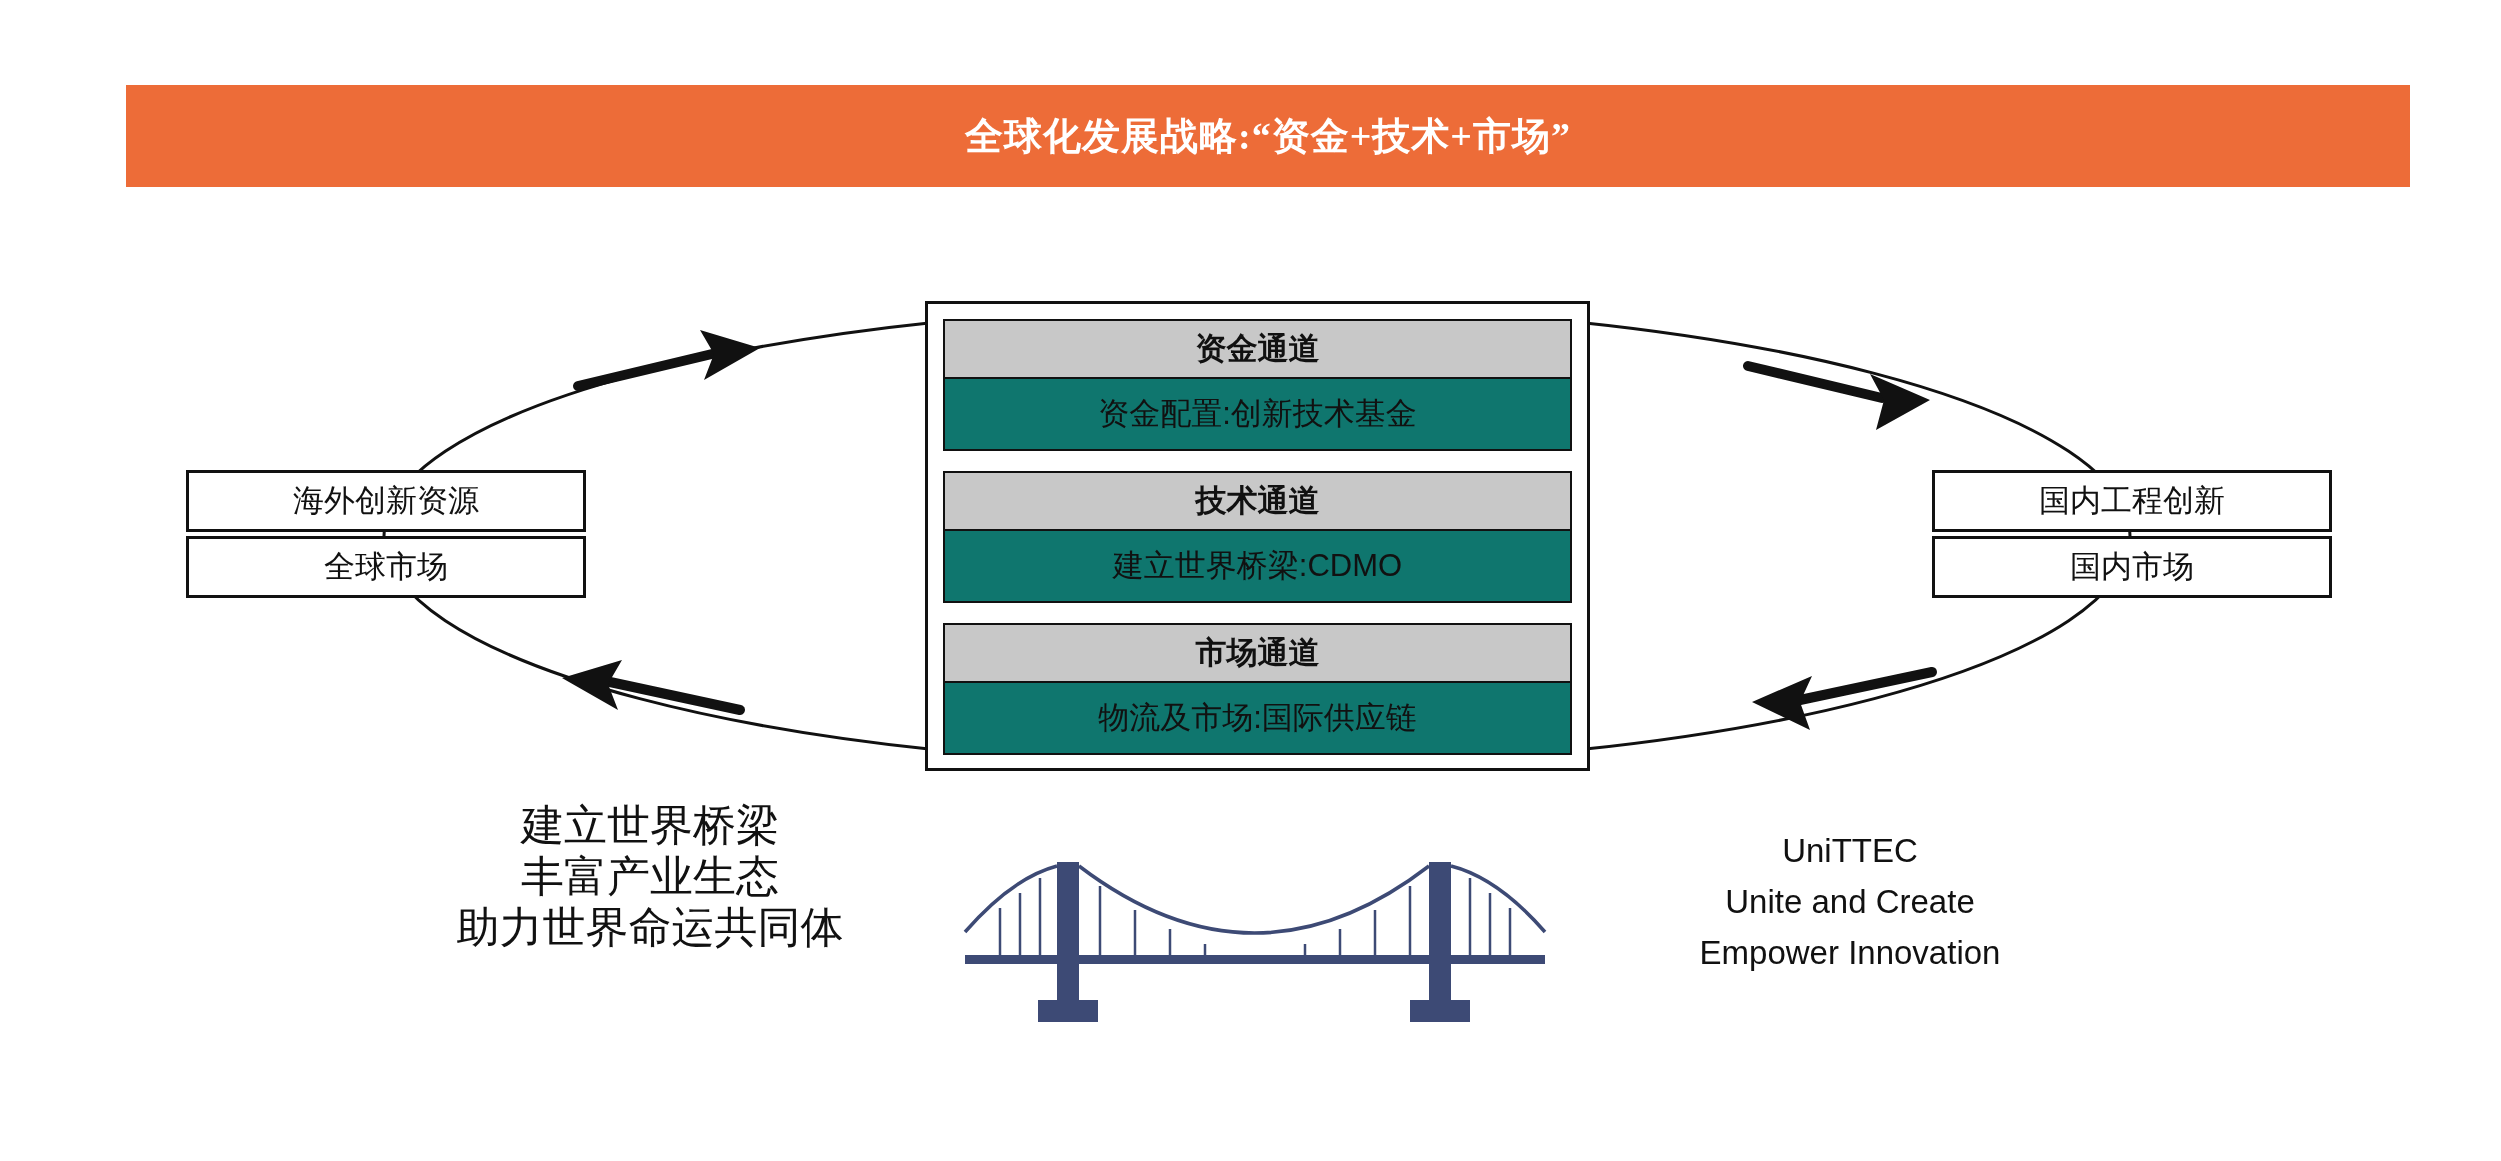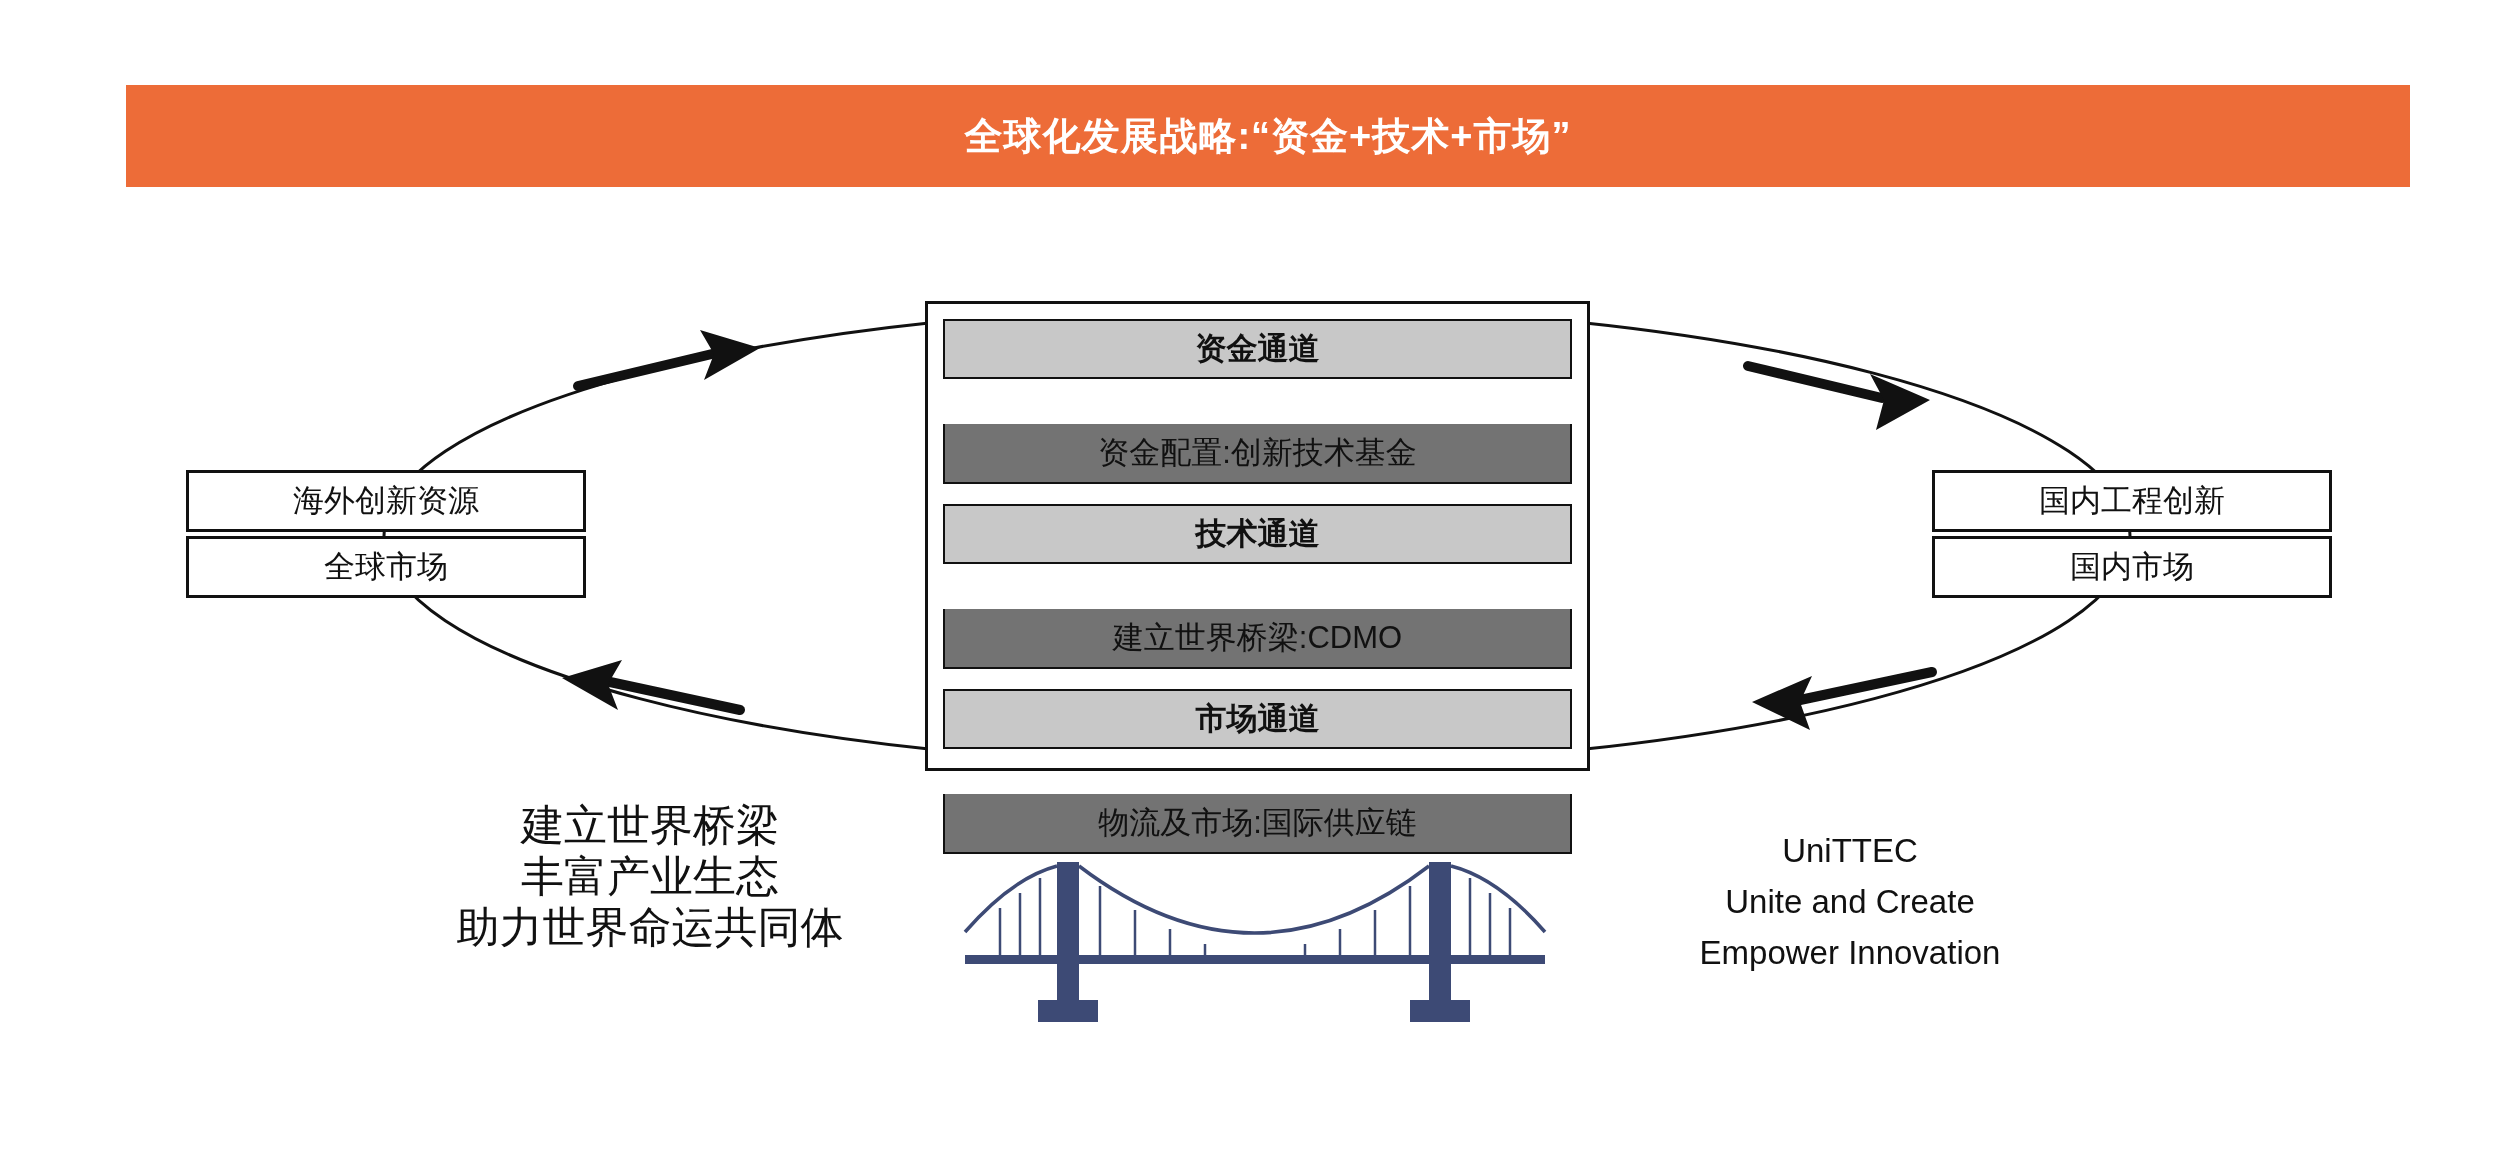--- a/index.html
+++ b/index.html
@@ -20,20 +20,21 @@
   #title-banner {
     position: absolute;
     left: 126px;
     top: 85px;
     width: 2284px;
     height: 102px;
     background: #ED6C38;
     display: flex;
     align-items: center;
     justify-content: center;
+    font-family: Liberation Serif, serif;
   }
   #title-banner .title-text {
     color: #ffffff;
     font-size: 38px;
     font-weight: bold;
     letter-spacing: 1px;
     white-space: nowrap;
   }
 
   
@@ -94,31 +95,30 @@
     display: flex;
     align-items: center;
     justify-content: center;
     font-size: 31px;
     font-weight: bold;
     color: #111111;
     white-space: nowrap;
   }
   .channel-body {
     box-sizing: border-box;
-    height: 60px;
+    height: 72px;
     border: 2px solid #111111;
     border-top: none;
-    background: #737373;
+    background: #0f766e;
     display: flex;
     align-items: center;
     justify-content: center;
     font-size: 31px;
     color: #111111;
     white-space: nowrap;
-    margin-top: 45px;
   }
 
   
   #left-caption {
     position: absolute;
     left: 400px;
     top: 800px;
     width: 500px;
     text-align: center;
     font-size: 43px;

